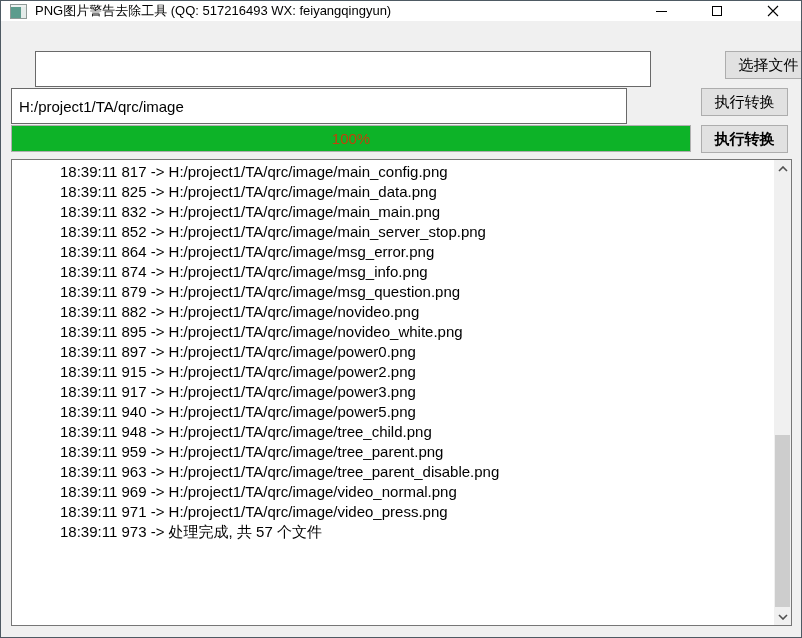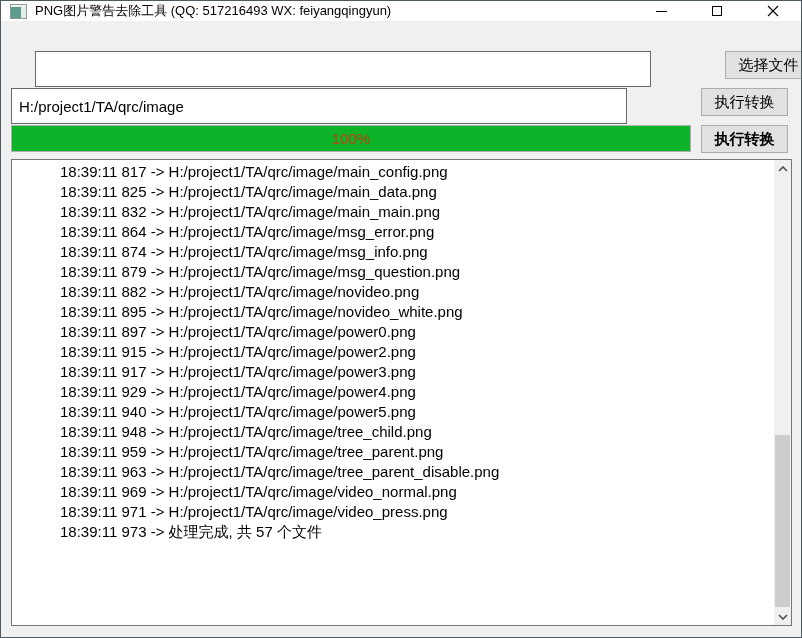--- a/index.html
+++ b/index.html
@@ -104,29 +104,29 @@
     <div class="progress-fill" style="width: 100%; background: rgb(13, 179, 40);"></div>
     <div class="progress-label">100%</div>
   </div>
   <button class="btn row3">执行转换</button>
 
   <div class="log">
     <div class="log-lines">
         <div class="log-line">18:39:11 817 -&gt; H:/project1/TA/qrc/image/main_config.png</div>
         <div class="log-line">18:39:11 825 -&gt; H:/project1/TA/qrc/image/main_data.png</div>
         <div class="log-line">18:39:11 832 -&gt; H:/project1/TA/qrc/image/main_main.png</div>
+        <div class="log-line">18:39:11 852 -&gt; H:/project1/TA/qrc/image/main_server_stop.png</div>
         <div class="log-line">18:39:11 864 -&gt; H:/project1/TA/qrc/image/msg_error.png</div>
         <div class="log-line">18:39:11 874 -&gt; H:/project1/TA/qrc/image/msg_info.png</div>
         <div class="log-line">18:39:11 879 -&gt; H:/project1/TA/qrc/image/msg_question.png</div>
         <div class="log-line">18:39:11 882 -&gt; H:/project1/TA/qrc/image/novideo.png</div>
         <div class="log-line">18:39:11 895 -&gt; H:/project1/TA/qrc/image/novideo_white.png</div>
         <div class="log-line">18:39:11 897 -&gt; H:/project1/TA/qrc/image/power0.png</div>
         <div class="log-line">18:39:11 915 -&gt; H:/project1/TA/qrc/image/power2.png</div>
         <div class="log-line">18:39:11 917 -&gt; H:/project1/TA/qrc/image/power3.png</div>
-        <div class="log-line">18:39:11 929 -&gt; H:/project1/TA/qrc/image/power4.png</div>
         <div class="log-line">18:39:11 940 -&gt; H:/project1/TA/qrc/image/power5.png</div>
         <div class="log-line">18:39:11 948 -&gt; H:/project1/TA/qrc/image/tree_child.png</div>
         <div class="log-line">18:39:11 959 -&gt; H:/project1/TA/qrc/image/tree_parent.png</div>
         <div class="log-line">18:39:11 963 -&gt; H:/project1/TA/qrc/image/tree_parent_disable.png</div>
         <div class="log-line">18:39:11 969 -&gt; H:/project1/TA/qrc/image/video_normal.png</div>
         <div class="log-line">18:39:11 971 -&gt; H:/project1/TA/qrc/image/video_press.png</div>
         <div class="log-line">18:39:11 973 -&gt; 处理完成, 共 57 个文件</div>
       </div>
     <div class="vscrollbar">
       <button class="sb-btn sb-up">

